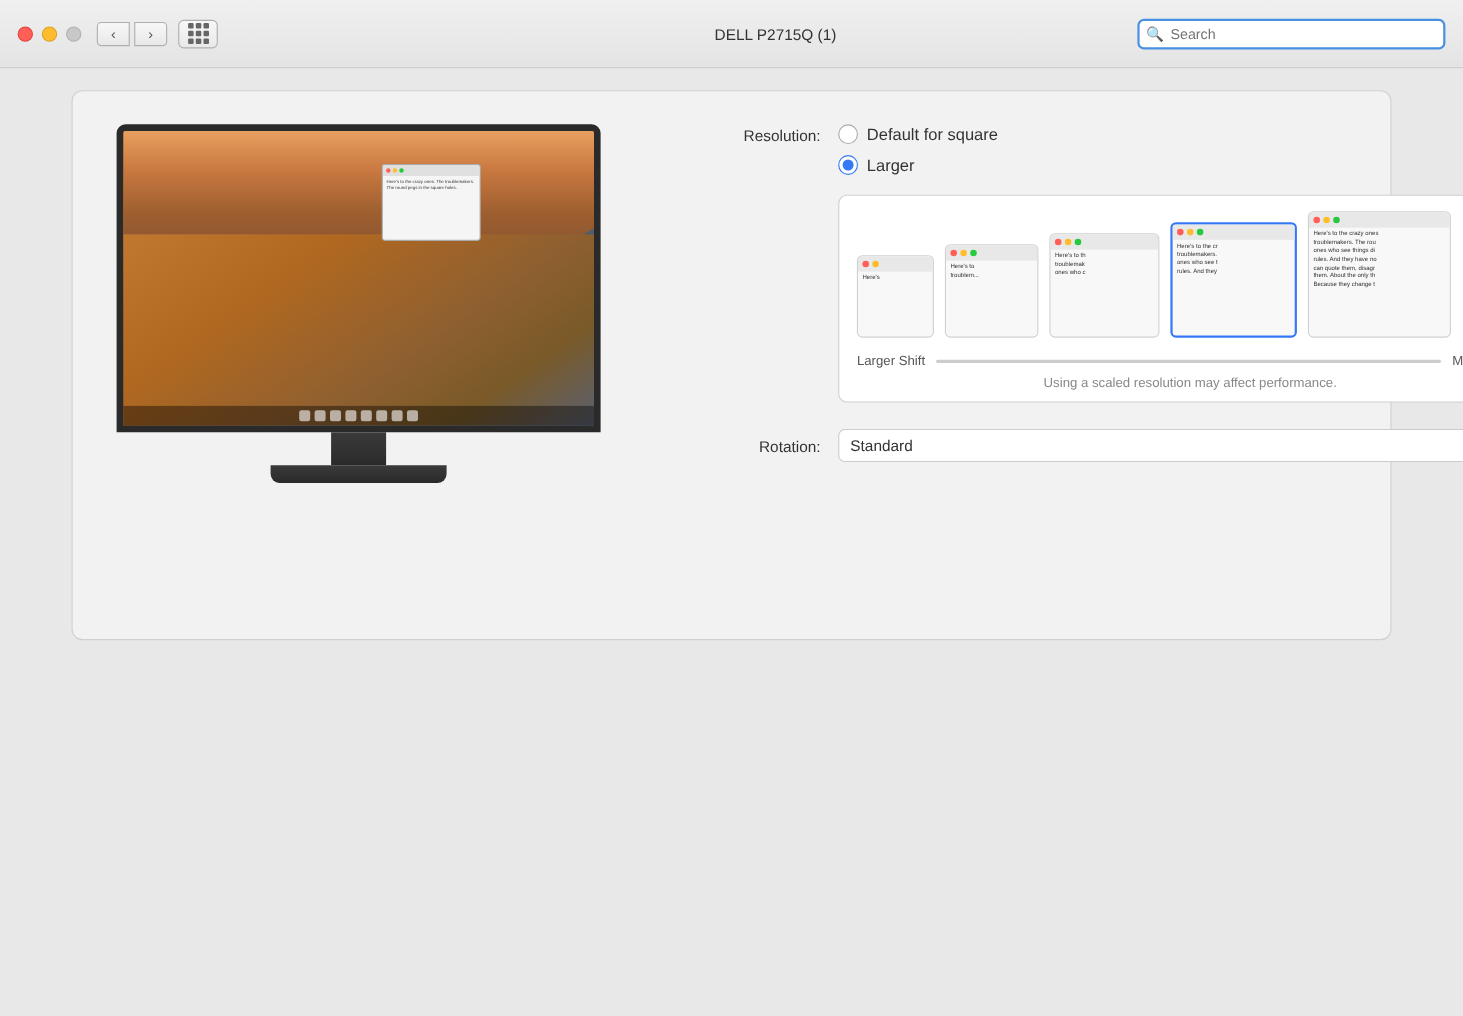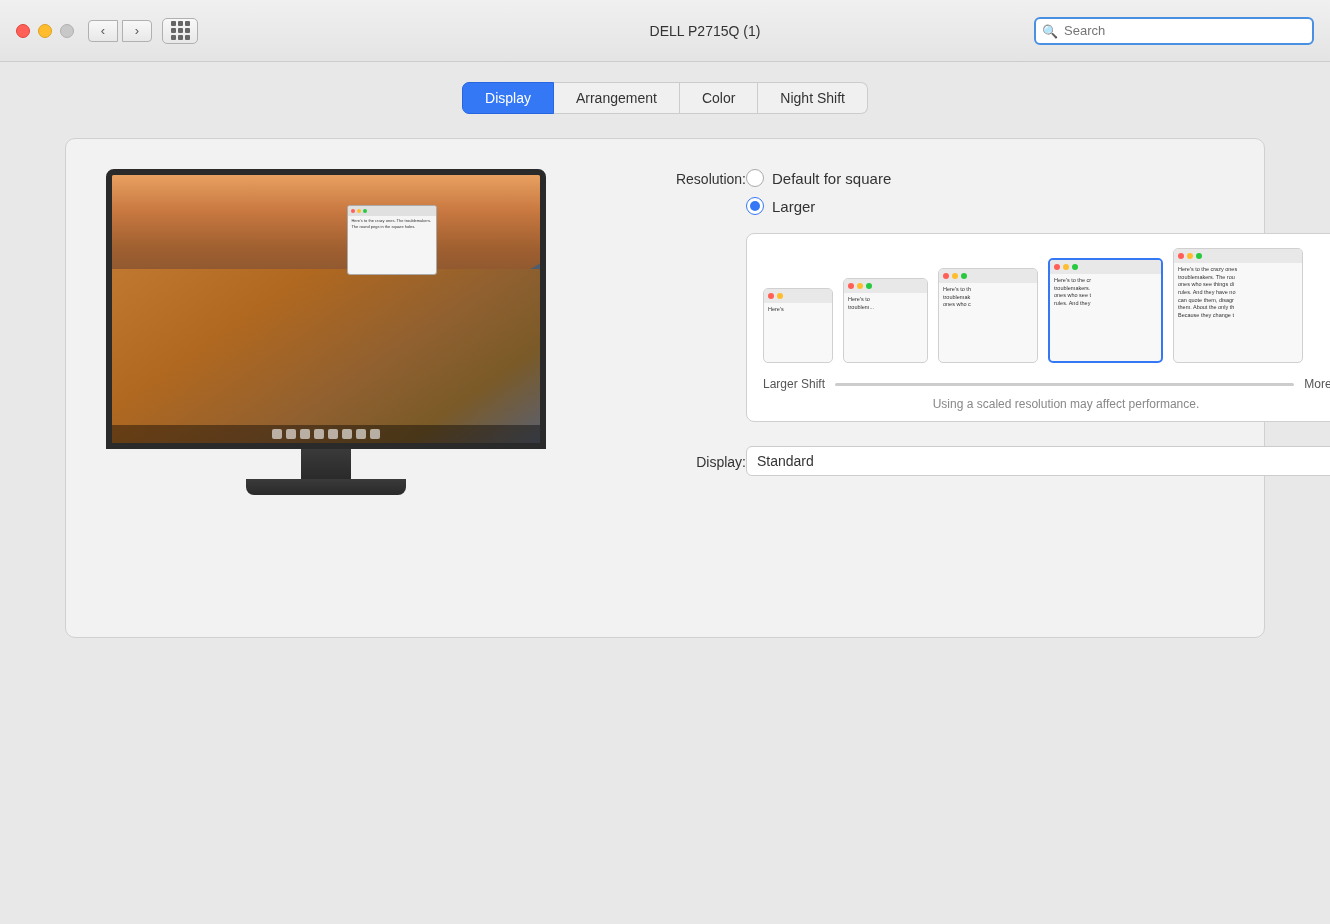--- a/index.html
+++ b/index.html
@@ -284,20 +284,21 @@
       align-items: flex-start;
       margin-bottom: 20px;
     }
     .label-col {
       width: 140px;
       text-align: right;
       font-size: 14px;
       font-weight: 500;
       color: #333;
       padding-top: 2px;
+      margin-right: 16px;
     }
     .options-col {
       display: flex;
       flex-direction: column;
       gap: 10px;
     }
     .radio-row {
       display: flex;
       align-items: center;
       gap: 8px;
@@ -458,26 +459,20 @@
   <div class="titlebar-title">DELL P2715Q (1)</div>
 
   <div class="search-container">
     <span class="search-icon-wrap">🔍</span>
     <input class="search-input" type="text" placeholder="Search" style="">
   </div>
 </div>
 
 <div class="main-area">
 
-  <div class="tabs">
-    <div class="tab active">Display</div>
-    <div class="tab">Arrangement</div>
-    <div class="tab">Color</div>
-    <div class="tab">Night Shift</div>
-  </div>
 
   <div class="content-panel">
 
     <div class="monitor-section">
       <div class="monitor-wrapper">
         <div class="monitor-frame">
           <div class="monitor-screen">
             <div class="monitor-sky"></div>
             <div class="monitor-mountains"></div>
             <div class="monitor-dunes"></div>
@@ -576,21 +571,21 @@
               <span>Larger Shift</span>
               <div class="slider-track"></div>
               <span>More Space</span>
             </div>
             <div class="perf-note">Using a scaled resolution may affect performance.</div>
           </div>
         </div>
       </div>
 
       <div class="rotation-row">
-        <div class="label-col">Display:</div>
+        <div class="label-col">Rotation:</div>
         <div class="rotation-select-wrap">
           <select class="rotation-select">
             <option>Standard</option>
             <option>90°</option>
             <option>180°</option>
             <option>270°</option>
           </select>
           
         </div>
       </div>

